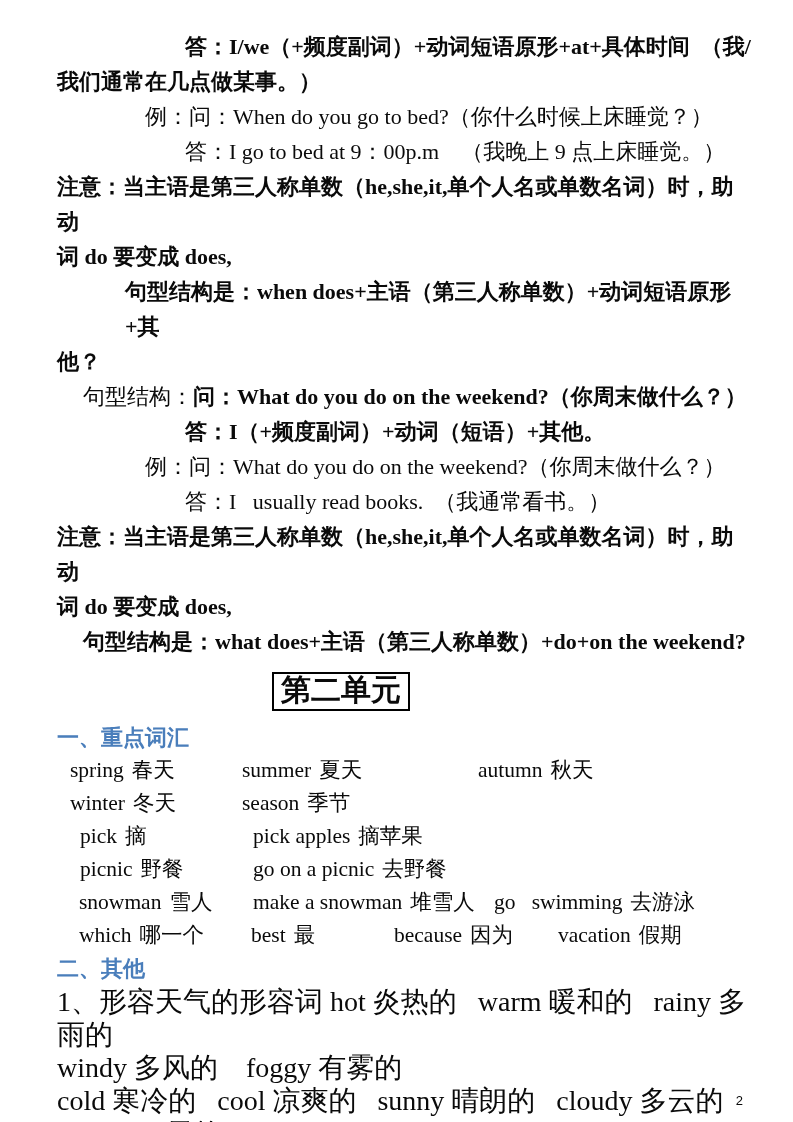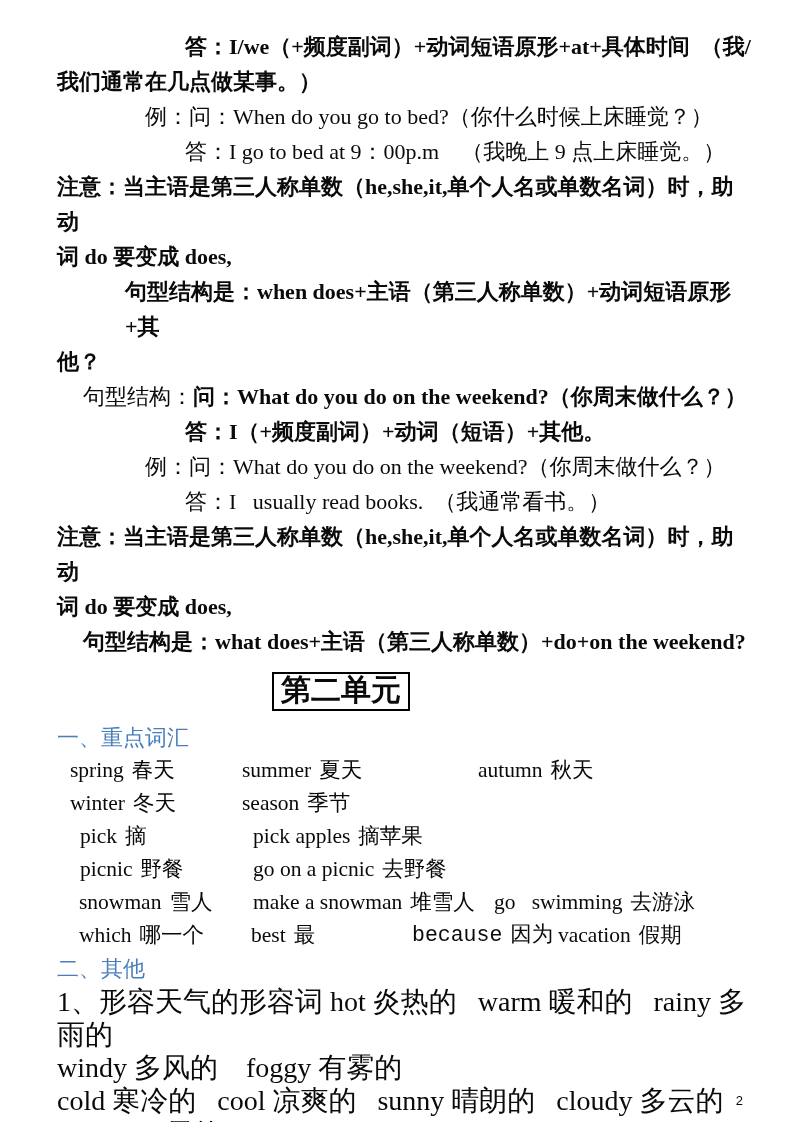--- a/index.html
+++ b/index.html
@@ -36,31 +36,31 @@
     font-size: 30px;
     font-weight: bold;
     line-height: 32px;
   }
 
   
   .sec-head {
     margin: 0;
     font-size: 22px;
     line-height: 33px;
-    font-weight: normal;
+    font-weight: bold;
     color: var(--heading-blue, #4a7ebb);
   }
 
   
   .vrow { position: relative; height: 33px; margin: 0; font-size: 21.5px; line-height: 33px; text-align: right; }
   .vi { position: absolute; top: 0; white-space: pre-wrap; }
   .vi .en { margin-right: 8px; }
   .x13 { left: 13px; }  .x22 { left: 22px; }  .x23 { left: 23px; }
   .x185 { left: 185px; } .x194 { left: 194px; } .x196 { left: 196px; }
-  .x341 { left: 355px; font-family: Liberation Mono, monospace; } .x421 { left: 421px; } .x437 { left: 437px; } .x501 { left: 501px; }
+  .x341 { left: 337px; } .x421 { left: 421px; } .x437 { left: 437px; } .x501 { left: 501px; }
 
   
   .oln {
     margin: 0;
     font-size: 28px;
     line-height: 33px;
     white-space: pre-wrap;
   }
 
   .pageno {

